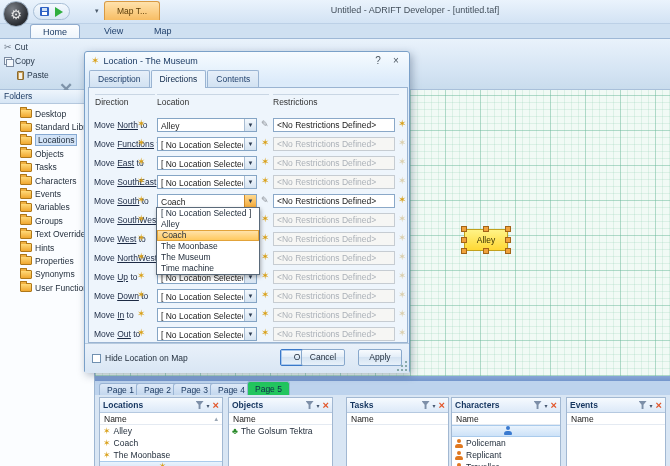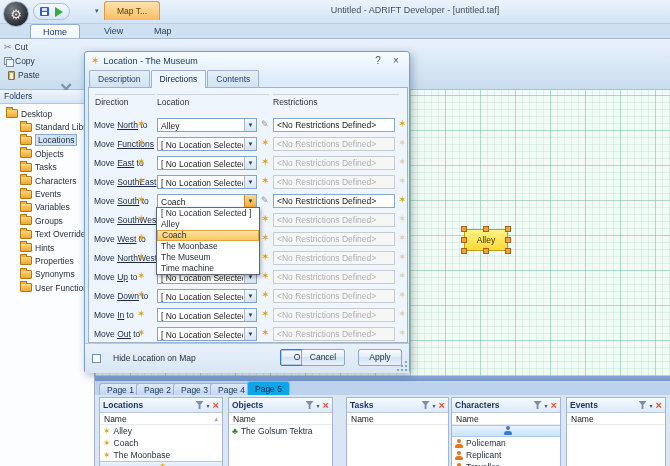--- a/index.html
+++ b/index.html
@@ -66,21 +66,21 @@
     background:linear-gradient(#8a9098,#4a5058); border-radius:4px 6px 2px 2px; }
   .ric-run { position:absolute; left:325px; top:40px; width:0; height:0;
     border-left:15px solid #2f9e35; border-top:6px solid transparent; border-bottom:7px solid transparent; }
 
   
   .sidebar { position:absolute; left:0; top:90px; width:95px; height:376px;
     background:#fbfdff; border-right:1px solid #9db6d2; }
   .sidebar-hd { height:14px; background:linear-gradient(#eef5fc,#d7e6f5); border-bottom:1px solid #b4c8de;
     font-size:8.5px; color:#1c3a62; padding:1px 0 0 4px; }
   .tree { padding-top:3px; }
-  .tree-item { height:13.4px; display:flex; align-items:center; gap:3px; padding-left:6px;
+  .tree-item { height:13.4px; display:flex; align-items:center; gap:3px; padding-left:20px;
     white-space:nowrap; overflow:hidden; font-size:8.5px; color:#1e2a38; }
   .tree-item.lvl1 { padding-left:20px; }
   .folder { width:12px; height:9px; flex:0 0 auto; position:relative;
     background:linear-gradient(#ffd978,#f0a830); border:1px solid #b07818; border-radius:1px; }
   .folder::before { content:""; position:absolute; top:-3px; left:-1px; width:5px; height:2px;
     background:#f0b040; border:1px solid #b07818; border-bottom:none; border-radius:1px 1px 0 0; }
   .tree-item.selected .tlabel { background:#d2e3f7; border:1px solid #86a9d2; padding:0 2px; }
 
   
   .map { position:absolute; left:95px; top:90px; width:575px; height:286px;
@@ -96,21 +96,21 @@
     background:linear-gradient(#fff386,#ffd835); border:1px solid #c2a01c; text-align:center;
     line-height:20px; font-size:8.5px; color:#3a3000; z-index:3; }
   .handle { position:absolute; width:6px; height:6px; background:#f0a23c; border:1px solid #a36417; z-index:4; }
 
   
   .splitter { position:absolute; left:95px; top:376px; width:575px; height:5px;
     background:linear-gradient(#88a6d6,#7496cc); }
   .pagebar { position:absolute; left:95px; top:381px; width:575px; height:14px; background:#bdd3ed; }
   .ptab { position:absolute; top:2px; height:12px; padding:0 7px; line-height:12px; font-size:8.5px; color:#1c3a62;
     background:linear-gradient(#dfeaf8,#c3d7ee); border:1px solid #9ab4d4; border-bottom:none; border-radius:3px 3px 0 0; }
-  .ptab.active { top:0; height:16px; line-height:14px; background:#0ea5e9; color:#10294a; }
+  .ptab.active { top:0; height:16px; line-height:14px; background:#22c55e; color:#10294a; }
   .bottom-bg { position:absolute; left:95px; top:395px; width:575px; height:71px; background:#d9e6f4; }
   .panel { position:absolute; top:397px; background:#fff; border:1px solid #a2b8d2; }
   .panel-hd { height:15px; background:linear-gradient(#f6fafe,#dce9f8); border-bottom:1px solid #b5c9e0;
     display:flex; align-items:center; padding:0 3px; gap:3px; }
   .panel-title { font-weight:bold; font-size:8.5px; color:#15355f; flex:1 1 auto; white-space:nowrap; overflow:hidden; }
   .funnel { width:8px; height:8px; background:#7d8fa8;
     clip-path:polygon(0 0,100% 0,62% 46%,62% 100%,38% 100%,38% 46%); }
   .fcaret { font-size:6px; color:#44566e; }
   .px { font-size:11px; font-weight:bold; color:#e2572b; line-height:10px; }
   .phead { height:12px; line-height:12px; font-size:8.5px; color:#222; padding-left:4px;
@@ -163,21 +163,21 @@
     border:1px solid #8aa8c8; font-size:8.5px; color:#222; line-height:12px; padding-left:3px;
     white-space:nowrap; overflow:hidden; }
   .dir-row.disabled .restr { background:#f6f6f4; border-color:#c6ccd2; color:#abb1b8; }
   .gen3 { position:absolute; left:309px; top:2px; }
   .dropdown { position:absolute; left:67px; top:119px; width:104px; background:#fff;
     border:1px solid #5a6a7a; z-index:12; box-shadow:1px 2px 4px rgba(0,0,0,.3); }
   .dd-item { height:11px; line-height:11px; font-size:8.5px; padding-left:4px; color:#1e2a38; white-space:nowrap; overflow:hidden; }
   .dd-item.hl { background:linear-gradient(#ffe2a9,#ffc95e); border:1px solid #e2a33a; line-height:9px; }
   .dlg-footer { position:absolute; left:0; top:291px; width:100%; height:30px;
     background:linear-gradient(#e9f1fa,#d9e6f4); border-top:1px solid #b6cade; }
-  .chkrow { position:absolute; left:7px; top:9px; display:flex; gap:12px; align-items:center; font-size:8.5px; color:#1e2a38; }
+  .chkrow { position:absolute; left:7px; top:9px; display:flex; gap:4px; align-items:center; font-size:8.5px; color:#1e2a38; }
   .chk { width:9px; height:9px; background:#fff; border:1px solid #7090b0; }
   .dbtn { position:absolute; top:5px; height:17px; text-align:center; line-height:15px; font-size:8.5px; color:#1e2a38;
     background:linear-gradient(#f8fbfe,#e4eef8 45%,#d3e2f1 45%,#e8f1fa); border:1px solid #88a8cc; border-radius:2px; }
   .dbtn.default { border-color:#3a78c8; box-shadow:0 0 0 1px #a8c8ee inset;margin-left:32px; }
   .grip { position:absolute; right:2px; bottom:2px; width:2px; height:2px; background:#8aa;
     box-shadow:-4px 0 0 #8aa, 0 -4px 0 #8aa, -8px 0 0 #8aa, 0 -8px 0 #8aa, -4px -4px 0 #8aa; }
 </style>
 </head>
 <body>
 
@@ -202,21 +202,21 @@
 
   <div class="ribbon">
     <div class="clip-item" style="left:4px; top:3px;">
       <span class="ico-cut">✂</span>
       <span>Cut</span>
     </div>
     <div class="clip-item" style="left:4px; top:17px;">
       <span class="ico-copy"></span>
       <span>Copy</span>
     </div>
-    <div class="clip-item" style="left:8px; top:31px;">
+    <div class="clip-item" style="left:17px; top:31px;">
       <span class="ico-paste"></span>
       <span>Paste</span>
     </div>
     <div class="del-btn">
       <div class="del-x">✕</div>
       <div class="del-lbl">Delete</div>
     </div>
     <div class="group-lbl">Clipboard</div>
 
     <span class="ric ric-loc" style="left:86px"></span>

